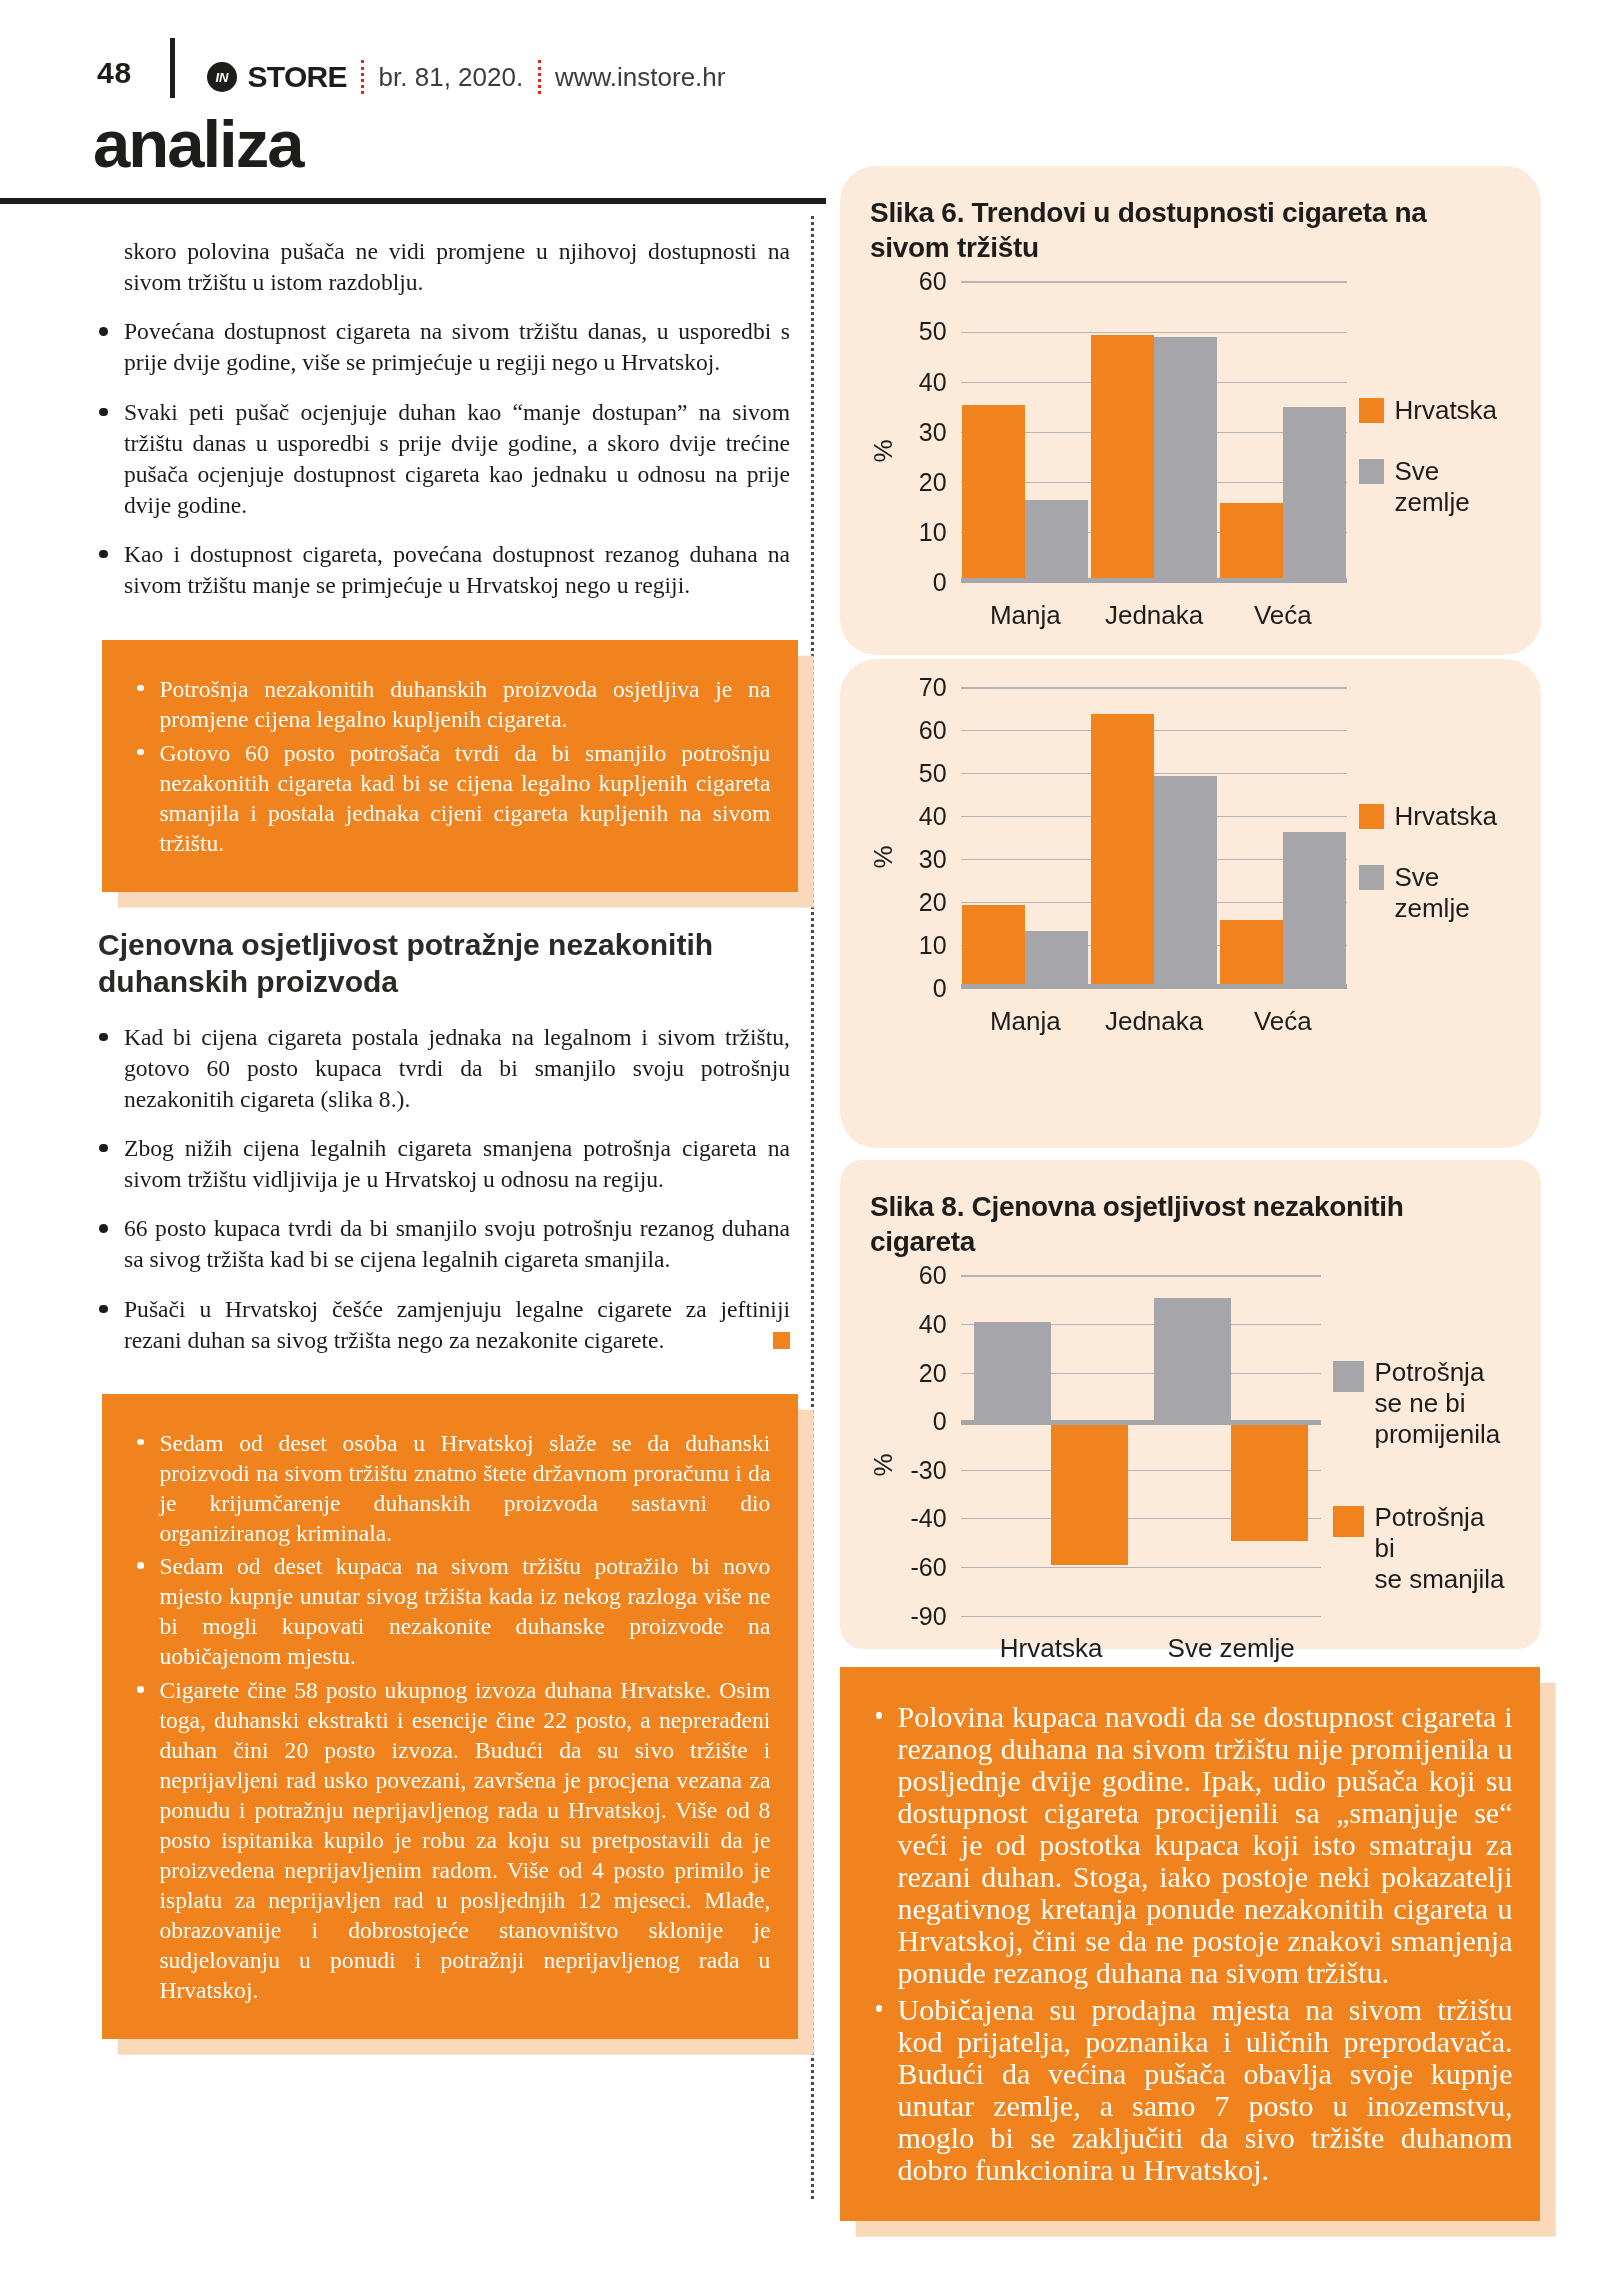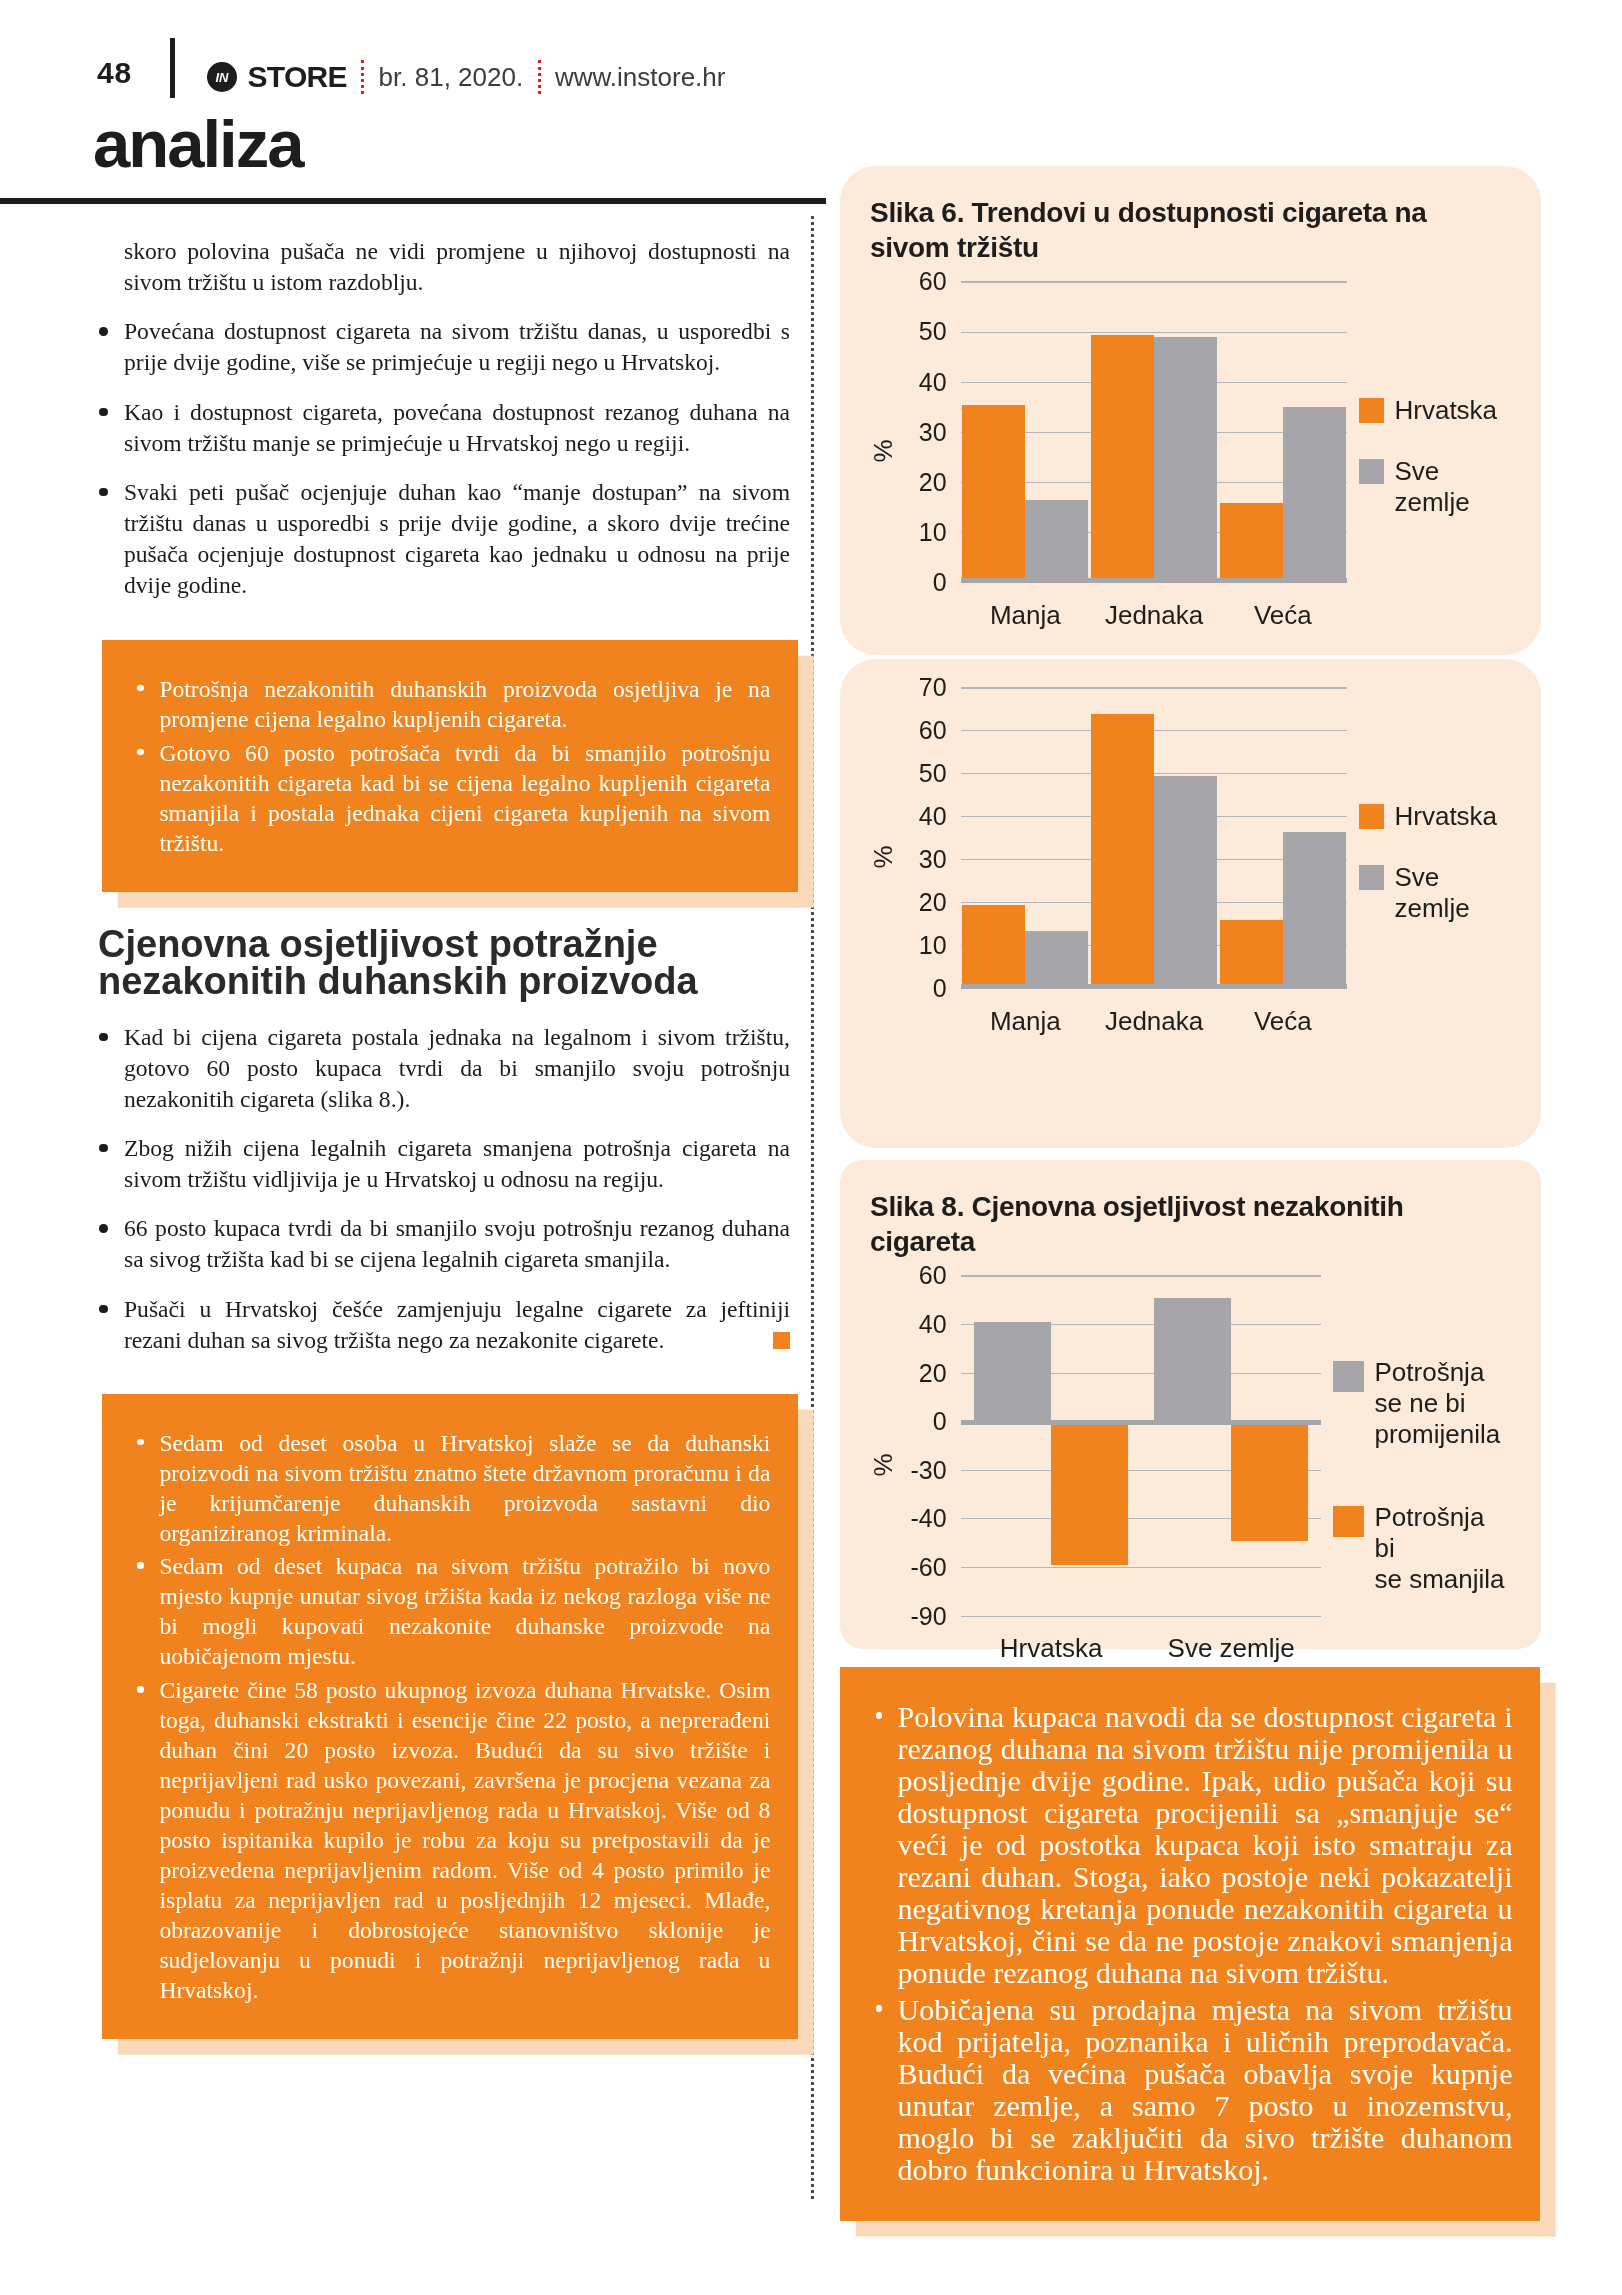--- a/index.html
+++ b/index.html
@@ -21,21 +21,21 @@
   .top-rule{position:absolute;left:0;top:198px;width:826px;height:5.9px;background:#1d1d1b;}
   .col-sep{position:absolute;left:811px;top:216px;height:1983px;width:0;border-left:3.9px dotted #4a4a49;}
 
   
   .leftcol{position:absolute;left:98px;top:236px;width:692px;}
   .body-serif{font-family:"Liberation Serif","DejaVu Serif",serif;font-size:23.6px;line-height:31px;text-align:justify;color:#1c1c1c;}
   .intro{margin:0 0 18.3px 26px;}
   ul.sbul{list-style:none;margin:0;padding:0 0 0 26px;}
   ul.sbul li{position:relative;margin-bottom:18.3px;}
   ul.sbul li::before{content:"";position:absolute;left:-25px;top:11px;width:8.5px;height:8.5px;border-radius:50%;background:#1c1c1c;}
-  .subhead{font-size:38px;line-height:37px;font-weight:bold;color:#2b2a29;margin:34px 0 22px 0;}
+  .subhead{font-size:30px;line-height:37px;font-weight:bold;color:#2b2a29;margin:34px 0 22px 0;}
   .endmark{float:right;width:17px;height:17px;background:var(--orange,#f0831d);margin-top:7.9px;}
 
   
   .obox{background:var(--orange,#f0831d);box-shadow:15.7px 15.7px 0 var(--shadow,#fad9ba);
     padding:34px 27.5px 30px 27.5px;color:#fff;font-family:Liberation Serif, serif;}
   .obox ul{list-style:none;margin:0;padding:0 0 0 30px;}
   .obox li{position:relative;font-size:23.6px;line-height:30px;text-align:justify;margin-bottom:3.9px;}
   .obox li::before{content:"";position:absolute;left:-22px;top:11px;width:6.5px;height:6.5px;border-radius:50%;background:#fff;}
   .box1{margin:39px 0 0 3.9px;width:641px;}
   .box2{margin:38px 0 0 3.9px;width:641px;}
@@ -83,22 +83,22 @@
 </div>
 <div class="analiza">analiza</div>
 <div class="top-rule"></div>
 <div class="col-sep"></div>
 
 <div class="leftcol">
   <p class="body-serif intro">skoro polovina pušača ne vidi promjene u njihovoj dostupnosti na sivom tržištu u istom razdoblju.</p>
 
   <ul class="sbul body-serif">
     <li>Povećana dostupnost cigareta na sivom tržištu danas, u usporedbi s prije dvije godine, više se primjećuje u regiji nego u Hrvatskoj.</li>
+    <li>Svaki peti pušač ocjenjuje duhan kao “manje dostupan” na sivom tržištu danas u usporedbi s prije dvije godine, a skoro dvije trećine pušača ocjenjuje dostupnost cigareta kao jednaku u odnosu na prije dvije godine.</li>
     <li>Kao i dostupnost cigareta, povećana dostupnost rezanog duhana na sivom tržištu manje se primjećuje u Hrvatskoj nego u regiji.</li>
-    <li>Svaki peti pušač ocjenjuje duhan kao “manje dostupan” na sivom tržištu danas u usporedbi s prije dvije godine, a skoro dvije trećine pušača ocjenjuje dostupnost cigareta kao jednaku u odnosu na prije dvije godine.</li>
   </ul>
 
   <div class="obox box1">
     <ul>
       <li>Potrošnja nezakonitih duhanskih proizvoda osjetljiva je na promjene cijena legalno kupljenih cigareta.</li>
       <li>Gotovo 60 posto potrošača tvrdi da bi smanjilo potrošnju nezakonitih cigareta kad bi se cijena legalno kupljenih cigareta smanjila i postala jednaka cijeni cigareta kupljenih na sivom tržištu.</li>
     </ul>
   </div>
 
   <h2 class="subhead">Cjenovna osjetljivost potražnje nezakonitih duhanskih proizvoda</h2>

